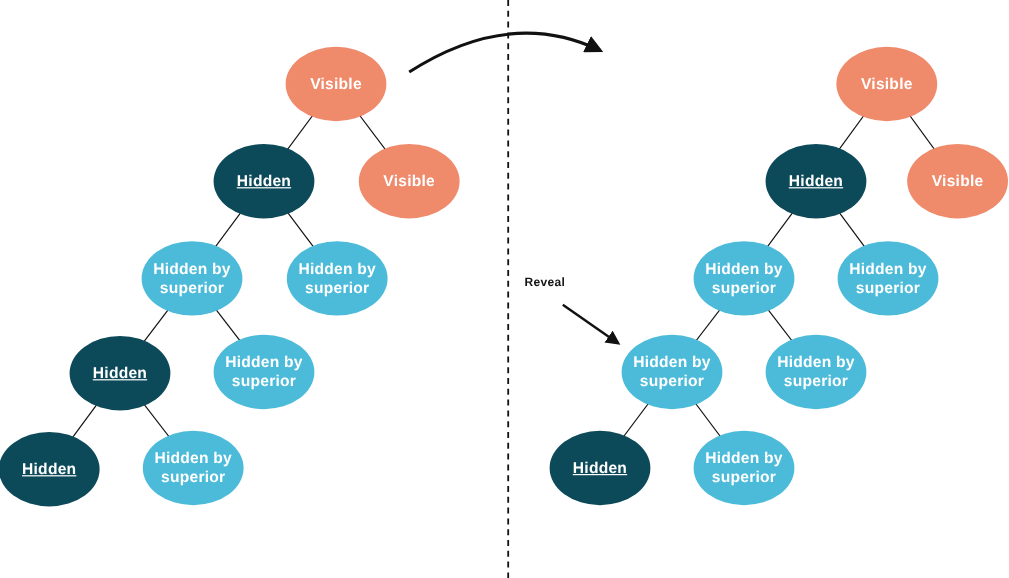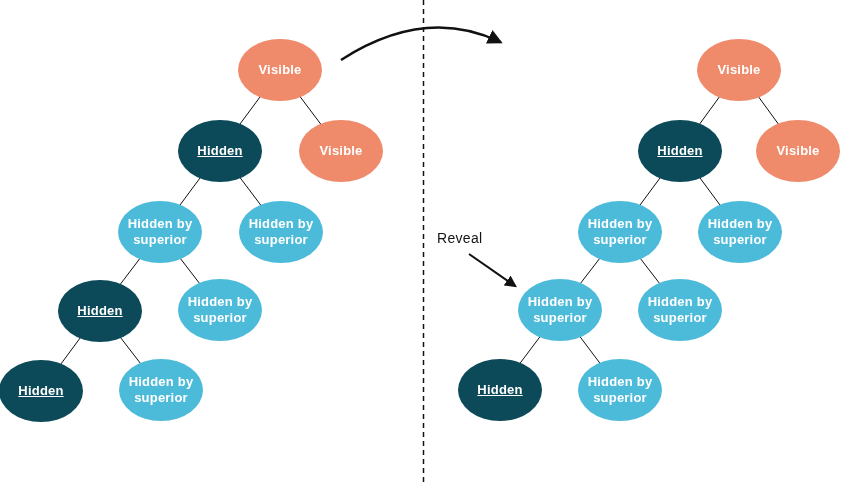--- a/index.html
+++ b/index.html
@@ -30,22 +30,22 @@
     font-weight: 600;
     letter-spacing: 0.2px;
     line-height: 1.22;
   }
   .node[data-type="visible"] { background: var(--visible, #EF8A6B); }
   .node[data-type="hidden"] { background: var(--hidden, #0D4A59); text-decoration: underline; }
   .node[data-type="hidden_by_superior"] { background: var(--hidden-by-superior, #4CBBDA); }
   .reveal-label {
     position: absolute;
     left: 437px; top: 230px;
-    font-size: 14px;
-    font-weight: 400;
+    font-size: 10px;
+    font-weight: 700;
     color: #141414;
     letter-spacing: 0.3px;
   }
 </style>
 </head>
 <body>
 
 <div class="canvas">
 
   <svg class="lines" width="841" height="482" viewBox="0 0 841 482">

